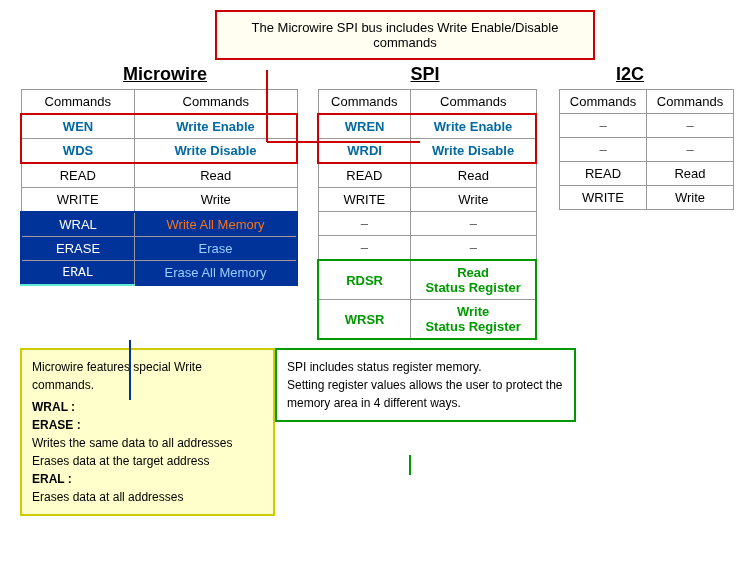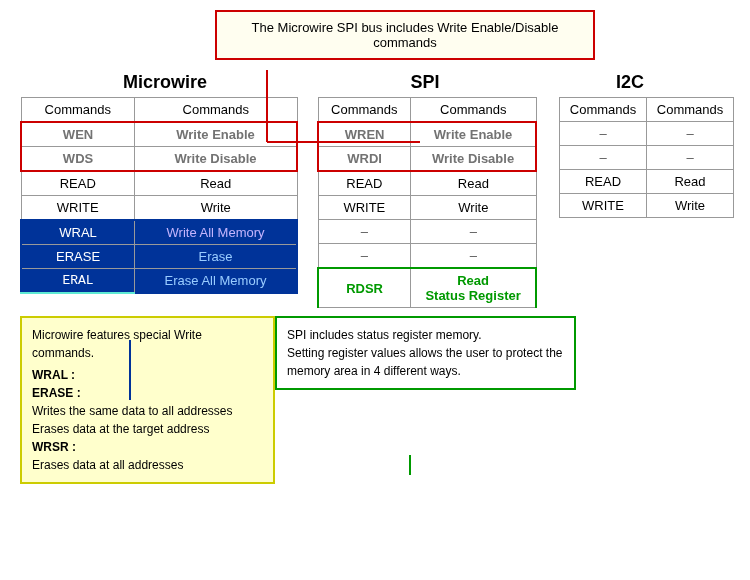--- a/index.html
+++ b/index.html
@@ -21,36 +21,37 @@
     }
 
     
     .top-callout {
       border: 2px solid #cc0000;
       background: #fffef0;
       padding: 8px 16px;
       text-align: center;
       font-size: 13px;
       width: 380px;
-      margin: 0 auto 12px auto;
+      margin: 0 auto 4px auto;
       position: relative;
       left: 30px;
     }
 
     
     .sections-row {
       display: flex;
       justify-content: flex-start;
       margin-bottom: 4px;
       padding-left: 10px;
     }
     .section-label {
       font-size: 18px;
       font-weight: bold;
       text-align: center;
+      text-decoration: underline;
     }
     .microwire-label { width: 290px; }
     .spi-label { width: 230px; }
     .i2c-label { width: 180px; }
 
     
     .tables-row {
       display: flex;
       align-items: flex-start;
       gap: 4px;
@@ -72,21 +73,21 @@
     .microwire-table { width: 278px; }
     .spi-table { width: 220px; margin-left: 15px; }
     .i2c-table { width: 175px; margin-left: 18px; }
 
     .col-header {
       font-size: 13px;
       font-weight: normal;
       background: #fff;
     }
 
-    .red-text { color: #737373; font-weight: bold; }
+    .red-text { color: #0369a1; font-weight: bold; }
 
     
     .bottom-notes {
       display: flex;
       margin-top: 8px;
       padding-left: 10px;
       align-items: flex-start;
     }
 
     .note-box {
@@ -168,21 +169,21 @@
         <td>READ</td>
         <td>Read</td>
       </tr>
       <tr>
         <td>WRITE</td>
         <td>Write</td>
       </tr>
 
       <tr style="background:#003399; color:#fff;margin-top:40px;">
         <td style="background:#003399; color:#fff; border-top:2px solid #003399; border-left:2px solid #003399;">WRAL</td>
-        <td style="background:#003399; color:#c4b5fd; border-top:2px solid #003399; border-right:2px solid #003399;">Write All Memory</td>
+        <td style="background:#003399; color:#f97316; border-top:2px solid #003399; border-right:2px solid #003399;">Write All Memory</td>
       </tr>
       <tr style="background:#003399; color:#fff;">
         <td style="background:#003399; color:#fff; border-left:2px solid #003399;">ERASE</td>
         <td style="background:#003399; color:#99ccff; border-right:2px solid #003399;">Erase</td>
       </tr>
       <tr style="background:#003399; color:#fff;">
         <td style="background:#003399; color:#fff; border-bottom:2px solid #5eead4; border-left:2px solid #003399;font-family:Liberation Mono, monospace;">ERAL</td>
         <td style="background:#003399; color:#99ccff; border-bottom:2px solid #003399; border-right:2px solid #003399;">Erase All Memory</td>
       </tr>
     </tbody>
@@ -217,20 +218,24 @@
       <tr>
         <td class="dash-cell">–</td>
         <td class="dash-cell">–</td>
       </tr>
 
       <tr>
         <td class="green-border-top green-border-left" style="color:#009900; font-weight:bold;">RDSR</td>
         <td class="green-border-top green-border-right" style="color:#009900; font-weight:bold;">Read<br>Status Register</td>
       </tr>
 
+      <tr>
+        <td class="green-border-bottom green-border-left" style="color:#009900; font-weight:bold;">WRSR</td>
+        <td class="green-border-bottom green-border-right" style="color:#009900; font-weight:bold;">Write<br>Status Register</td>
+      </tr>
     </tbody>
       </table>
 
     <table class="i2c-table">
       <tbody>
           <tr>
         <td class="col-header">Commands</td>
         <td class="col-header">Commands</td>
       </tr>
       <tr>
@@ -254,21 +259,21 @@
 
   </div>
 
   <div class="bottom-notes">
     <div class="note-box note-yellow">
       <div style="margin-bottom:4px;">Microwire features special Write commands.</div>
       <div style="font-weight:bold;">WRAL :</div>
       <div style="font-weight:bold;">ERASE :</div>
       <div>Writes the same data to all addresses</div>
       <div>Erases data at the target address</div>
-      <div style="font-weight:bold;">WRSR :</div>
+      <div style="font-weight:bold;">ERAL :</div>
       <div>Erases data at all addresses</div>
     </div>
     <div class="note-box note-green">
       <div>SPI includes status register memory.</div>
       <div>Setting register values allows the user to protect the</div>
       <div>memory area in 4 different ways.</div>
     </div>
   </div>
 
   <svg class="arrows-svg">

